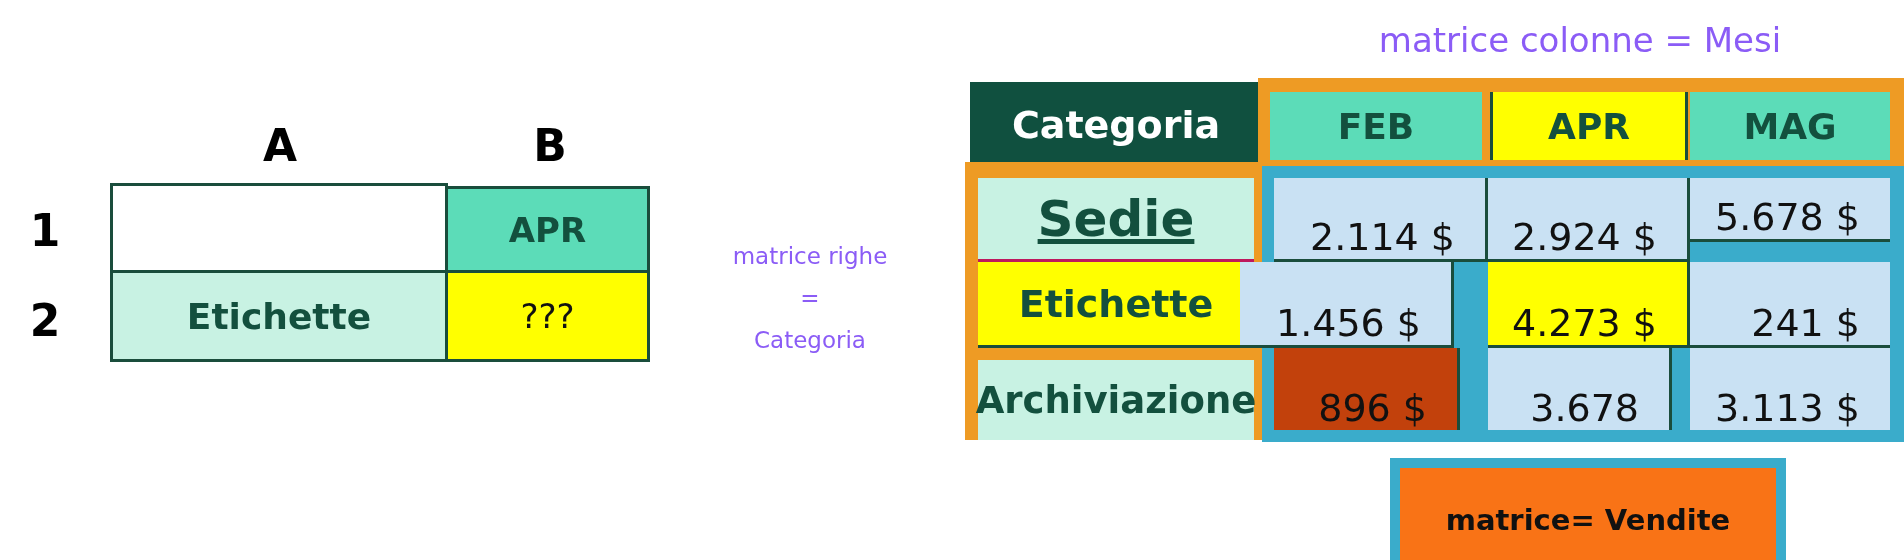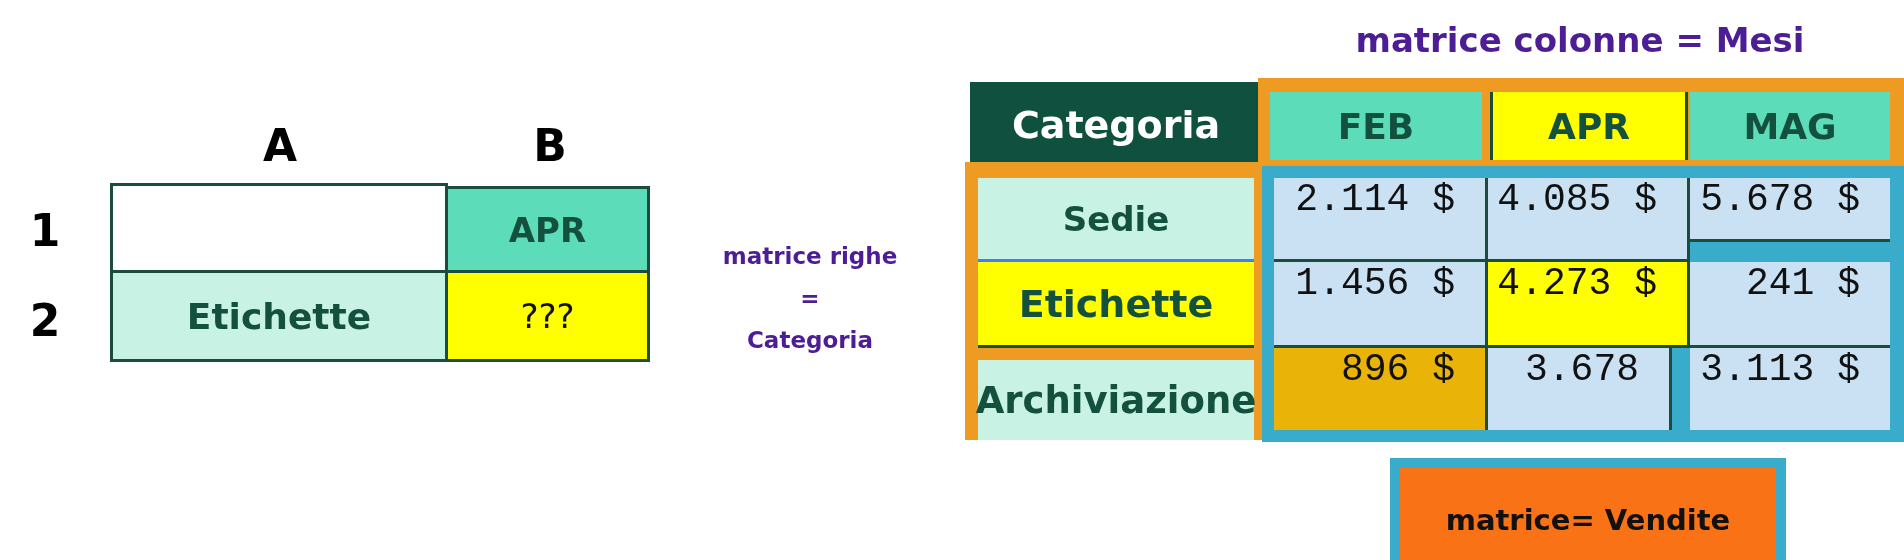--- a/index.html
+++ b/index.html
@@ -1,24 +1,24 @@
 <!DOCTYPE html>
 <html><head>
 <meta charset="utf-8">
 <style>
   html,body{margin:0;padding:0;}
   body{width:1904px;height:560px;background:#ffffff;position:relative;overflow:hidden;
        font-family:"DejaVu Sans","Liberation Sans",sans-serif;}
   .abs{position:absolute;box-sizing:border-box;}
   .center{display:flex;align-items:center;justify-content:center;}
-  .right{display:flex;align-items:flex-start;justify-content:flex-end;font-family:Liberation Mono, monospace;}
+  .right{display:flex;align-items:flex-end;justify-content:flex-end;}
   .hdr{font-weight:bold;color:#000;font-size:44px;}
   .cell{border:3px solid #1a4d3c;}
   .dk{color:#13503e;font-weight:bold;}
-  .orange-text{color:#4c1d95;font-weight:bold;}
+  .orange-text{color:#8b5cf6;font-weight:normal;}
   .num{font-size:38px;color:#111;padding-right:30px;}
 </style>
 </head>
 <body>
 
 <div class="abs center hdr" style="left:230px;top:115px;width:100px;height:60px;">A</div>
 <div class="abs center hdr" style="left:500px;top:115px;width:100px;height:60px;">B</div>
 <div class="abs center hdr" style="left:20px;top:195px;width:50px;height:70px;">1</div>
 <div class="abs center hdr" style="left:20px;top:285px;width:50px;height:70px;">2</div>
 
@@ -50,53 +50,53 @@
   <span>FEB</span>
 </div>
 <div class="abs center dk" style="left:1490px;top:92px;width:198px;height:68px;background:#ffff00;font-size:36px;border-left:3px solid #1a4d3c;border-right:3px solid #1a4d3c;">
   <span>APR</span>
 </div>
 <div class="abs center dk" style="left:1690px;top:92px;width:200px;height:68px;background:#5cdcb8;font-size:36px;">
   <span>MAG</span>
 </div>
 
 <div class="abs" style="left:965px;top:162px;width:300px;height:278px;background:#ee9b24;"></div>
-<div class="abs center dk" style="left:978px;top:178px;width:276px;height:84px;background:#c8f2e3;font-size:34px;border-bottom:3px solid #3b82f6;">
+<div class="abs center dk" style="left:978px;top:178px;width:276px;height:84px;background:#c8f2e3;font-size:50px;border-bottom:3px solid #be185d;text-decoration:underline;">
   <span>Sedie</span>
 </div>
 <div class="abs center dk" style="left:978px;top:262px;width:276px;height:86px;background:#ffff00;font-size:38px;border-bottom:3px solid #1a4d3c;">
   <span>Etichette</span>
 </div>
 <div class="abs center dk" style="left:978px;top:360px;width:276px;height:80px;background:#c8f2e3;font-size:37px;">
   <span>Archiviazione</span>
 </div>
 
 <div class="abs" style="left:1262px;top:166px;width:642px;height:276px;background:#3aaccb;"></div>
 
 <div class="abs right num" style="left:1274px;top:178px;width:214px;height:84px;background:#c9e1f3;border-bottom:3px solid #1a4d3c;border-right:3px solid #1a4d3c;">
     <span>2.114 $</span>
   </div>
 <div class="abs right num" style="left:1488px;top:178px;width:202px;height:84px;background:#c9e1f3;border-bottom:3px solid #1a4d3c;border-right:3px solid #1a4d3c;">
-    <span>4.085 $</span>
+    <span>2.924 $</span>
   </div>
 <div class="abs right num" style="left:1690px;top:178px;width:200px;height:64px;background:#c9e1f3;border-bottom:3px solid #1a4d3c;">
     <span>5.678 $</span>
   </div>
 
-<div class="abs right num" style="left:1274px;top:262px;width:214px;height:86px;background:#c9e1f3;border-bottom:3px solid #1a4d3c;border-right:3px solid #1a4d3c;">
+<div class="abs right num" style="left:1240px;top:262px;width:214px;height:86px;background:#c9e1f3;border-bottom:3px solid #1a4d3c;border-right:3px solid #1a4d3c;">
     <span>1.456 $</span>
   </div>
 <div class="abs right num" style="left:1488px;top:262px;width:202px;height:86px;background:#ffff00;border-bottom:3px solid #1a4d3c;border-right:3px solid #1a4d3c;">
     <span>4.273 $</span>
   </div>
 <div class="abs right num" style="left:1690px;top:262px;width:200px;height:86px;background:#c9e1f3;border-bottom:3px solid #1a4d3c;">
     <span>241 $</span>
   </div>
 
-<div class="abs right num" style="left:1274px;top:348px;width:214px;height:82px;background:#eab308;border-right:3px solid #1a4d3c;">
+<div class="abs right num" style="left:1274px;top:348px;width:186px;height:82px;background:#c2410c;border-right:3px solid #1a4d3c;">
     <span>896 $</span>
   </div>
 <div class="abs right num" style="left:1488px;top:348px;width:184px;height:82px;background:#c9e1f3;border-right:3px solid #1a4d3c;">
     <span>3.678</span>
   </div>
 <div class="abs right num" style="left:1690px;top:348px;width:200px;height:82px;background:#c9e1f3;">
     <span>3.113 $</span>
   </div>
 
 <div class="abs center" style="left:1390px;top:458px;width:396px;height:123px;background:#f97316;border:10px solid #3aaccb;font-weight:bold;font-size:29px;color:#111;">

